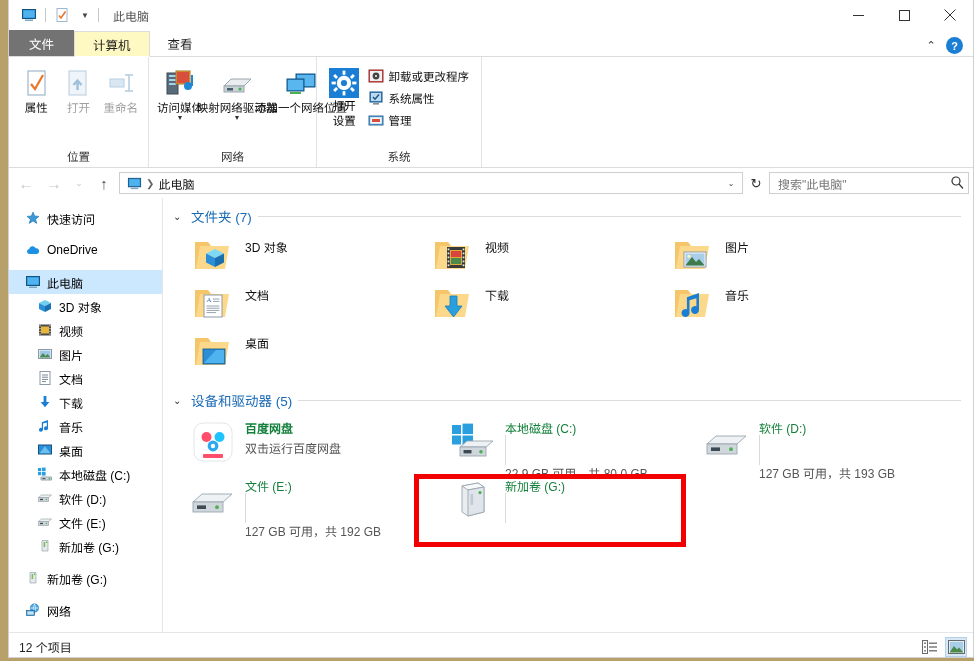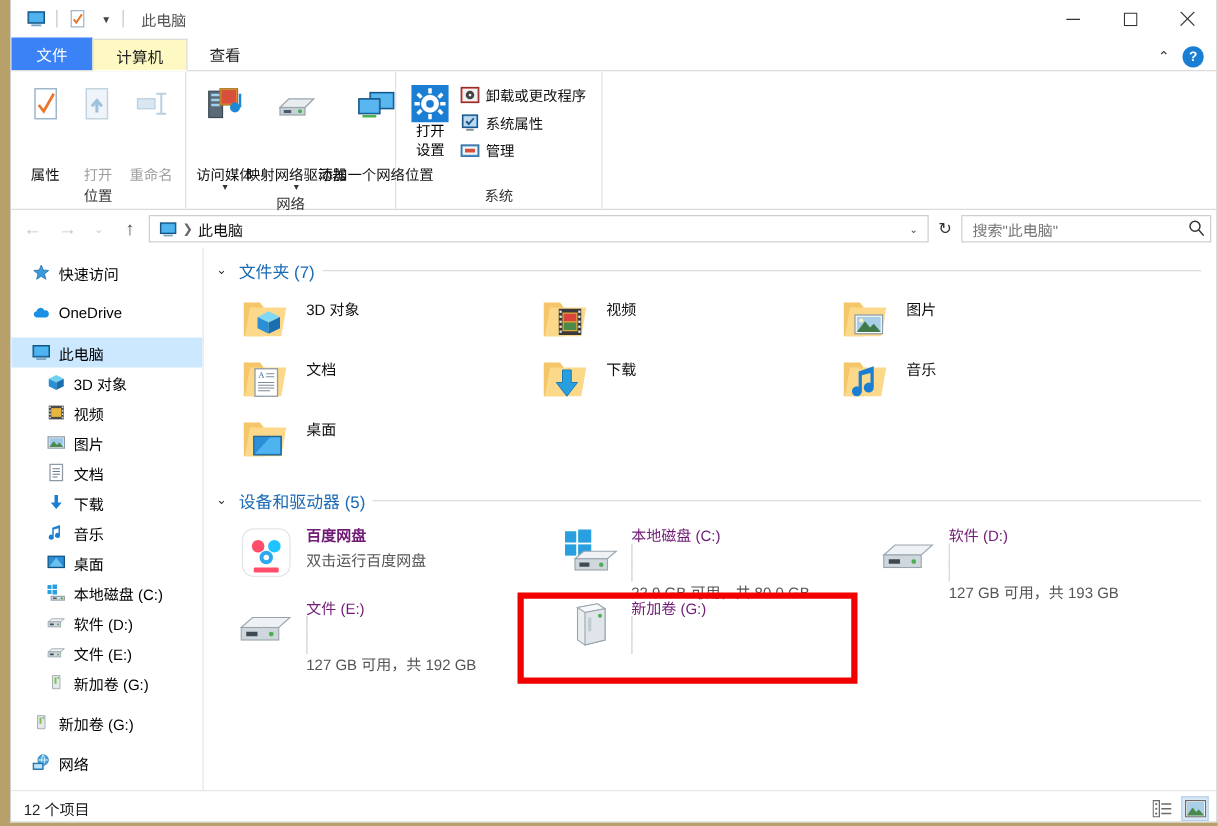--- a/index.html
+++ b/index.html
@@ -90,21 +90,21 @@
     height: 26px;
     padding: 0 18px;
     display: flex;
     align-items: center;
     font-size: 12.5px;
     color: #222;
     box-sizing: border-box;
     cursor: default;
   }
   .tab.file {
-    background: #3b82f6;
+    background: #737373;
     color: #ffffff;
     padding: 0 20px;
   }
   .tab.active {
     background: #fef9c3;
     border: 1px solid #dcdcdc;
     border-bottom: 1px solid #ffffff;
     margin-bottom: -1px;
   }
   .tab-right {
@@ -165,21 +165,21 @@
     align-items: center;
     padding: 4px 2px 0;
     font-size: 11.5px;
     color: #111;
     text-align: center;
     line-height: 1.25;
     cursor: default;
   }
   .rbtn.wide { width: 60px; }
   .rbtn .ico { height: 34px; display: flex; align-items: center; justify-content: center; }
-  .rbtn .lbl { white-space: nowrap; margin-top: 33px; }
+  .rbtn .lbl { white-space: nowrap; }
   .rbtn.dis { color: #a0a0a0; }
   .caret-dn {
     font-size: 7px; color: #333; line-height: 6px;
   }
   .rbtn-small {
     display: flex;
     align-items: center;
     gap: 5px;
     font-size: 11.5px;
     color: #111;
@@ -353,21 +353,21 @@
     cursor: default;
   }
   .drive .dicon {
     width: 48px; height: 48px;
     display: flex; align-items: center; justify-content: center;
     flex: 0 0 48px;
   }
   .drive .dinfo { padding-top: 1px; min-width: 0; flex: 1; }
   .drive .dname {
     font-size: 12px;
-    color: #701a75;
+    color: #15803d;
     white-space: nowrap;
   }
   .drive .dsub {
     font-size: 12px;
     color: #555;
     white-space: nowrap;
   }
   .bar-outer {
     height: 12px;
     background: #e6e6e6;

